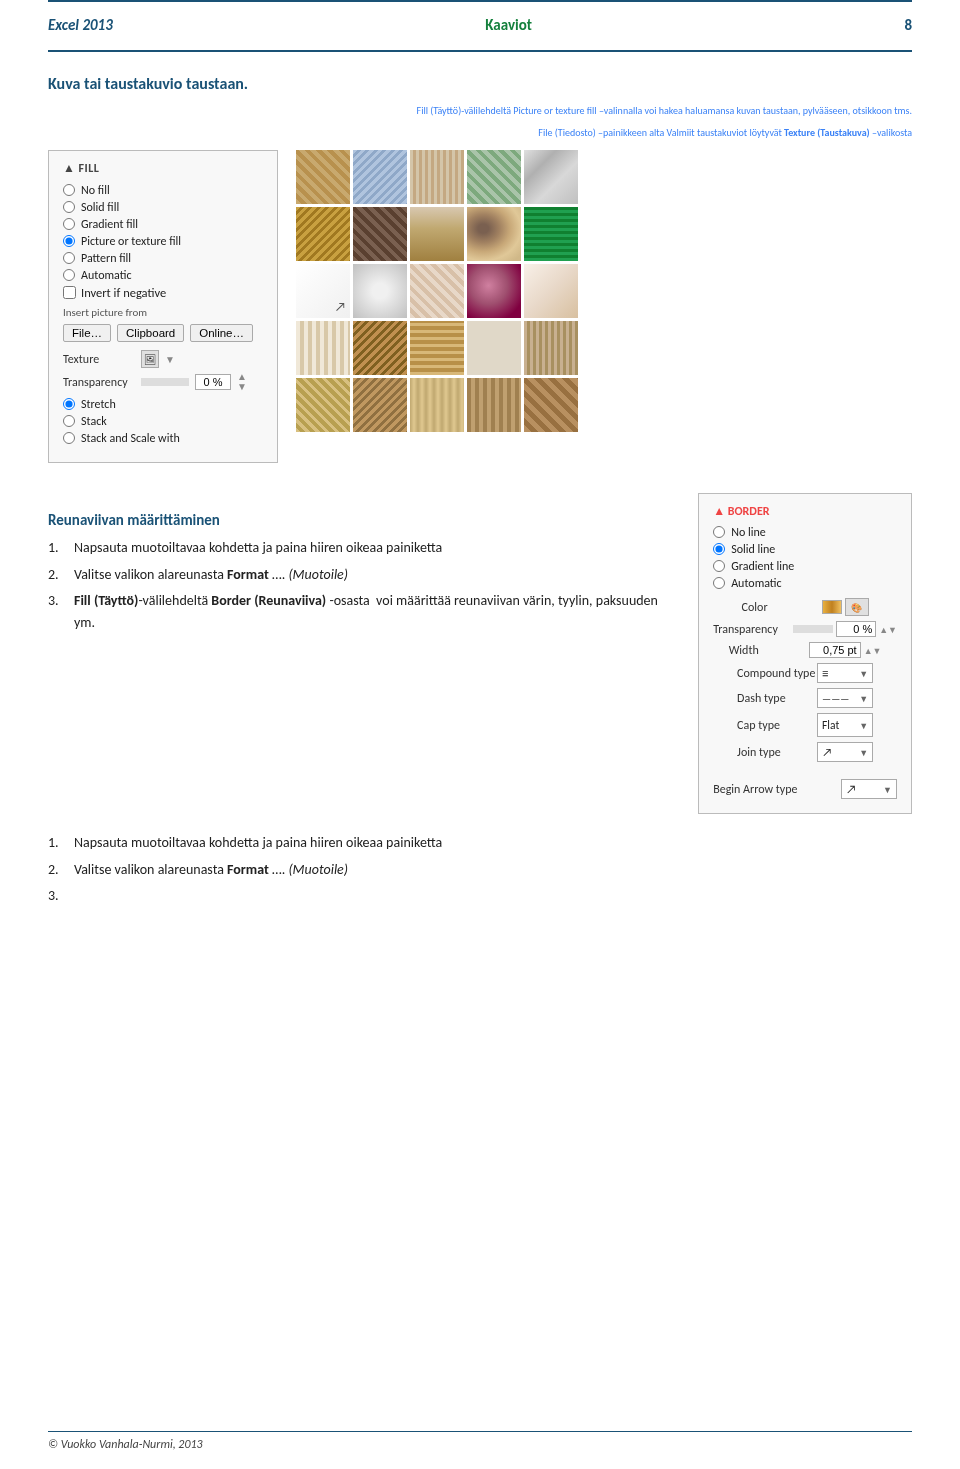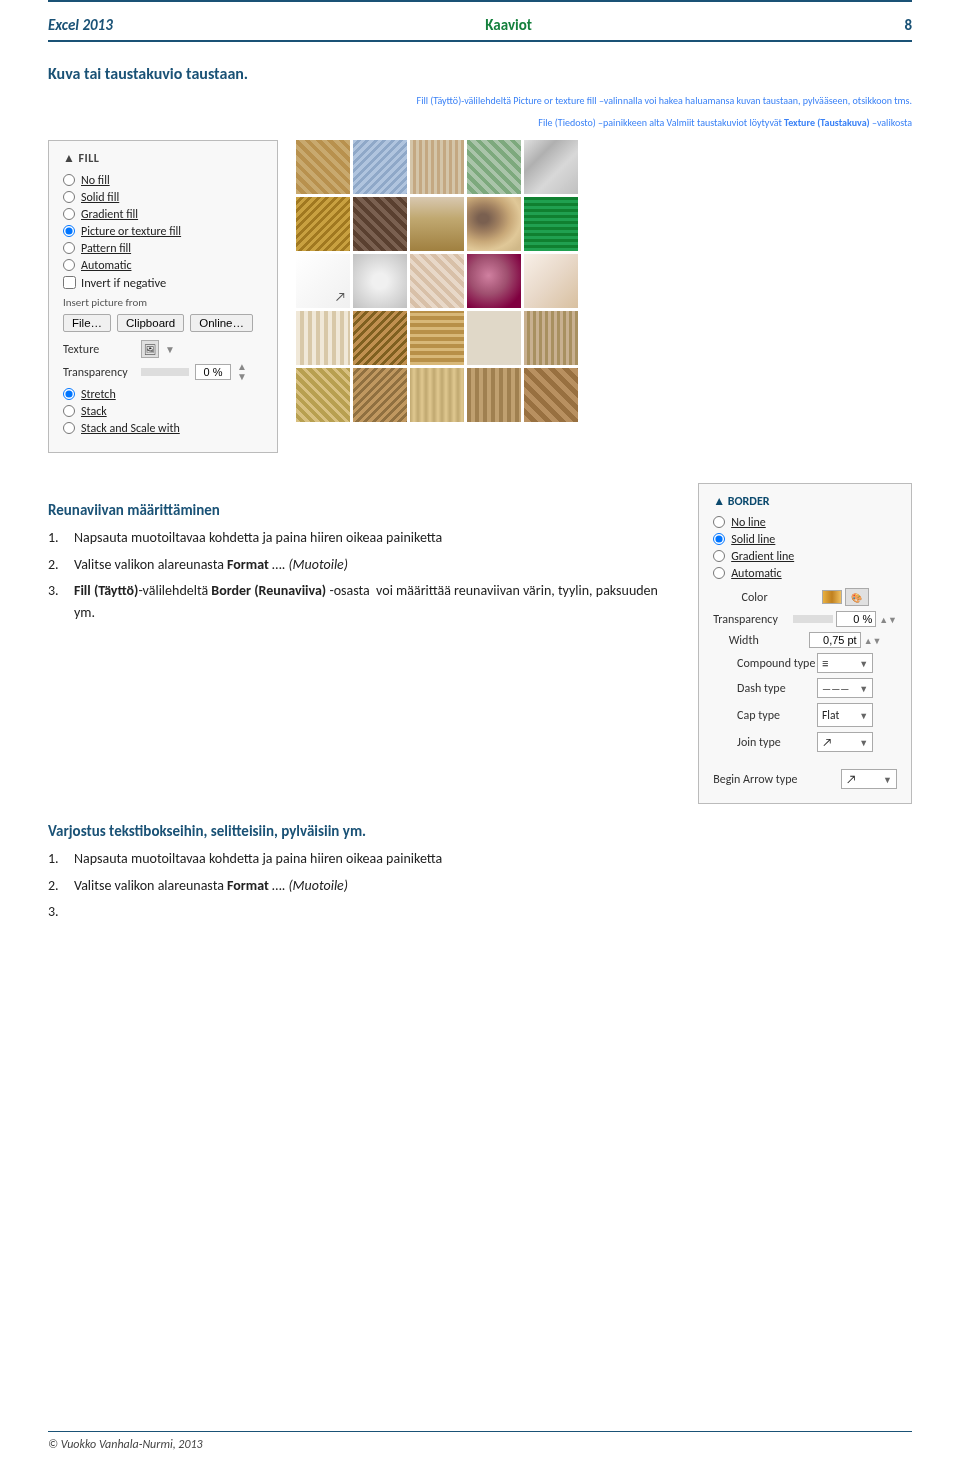--- a/index.html
+++ b/index.html
@@ -16,21 +16,21 @@
       width: 960px;
       min-height: 1469px;
       padding: 0 48px 40px 48px;
       position: relative;
     }
     
     .page-header {
       display: flex;
       justify-content: space-between;
       border-bottom: 2px solid #1a5276;
-      padding: 14px 0 6px 0;
+      padding: 14px 0 16px 0;
       margin-bottom: 22px;
     }
     .header-title {
       font-size: 15px;
       font-weight: bold;
       color: #1a5276;
       font-style: italic;
     }
     .header-chapter {
       font-size: 15px;
@@ -87,21 +87,20 @@
       margin-bottom: 8px;
       letter-spacing: 0.04em;
     }
     .fill-option {
       display: flex;
       align-items: center;
       gap: 6px;
       margin-bottom: 3px;
       font-size: 12px;
       color: #222;
-      text-decoration: underline;
     }
     .fill-option input[type=radio] {
       margin: 0;
       width: 12px;
       height: 12px;
     }
     .fill-divider {
       margin: 6px 0 5px 0;
       font-size: 11px;
       color: #555;
@@ -207,21 +206,21 @@
       background: #f8f8f8;
       padding: 10px 14px 14px 14px;
       min-width: 210px;
       max-width: 220px;
       font-size: 12px;
       float: right;
     }
     .border-panel-title {
       font-size: 12px;
       font-weight: bold;
-      color: #0c4a6e;
+      color: #ef4444;
       margin-bottom: 7px;
     }
     .border-row {
       display: flex;
       align-items: center;
       justify-content: center;
       margin-bottom: 5px;
       font-size: 12px;
     }
     .border-row-label {
@@ -562,21 +561,20 @@
           <div class="border-dropdown" style="width:36px;height:20px;">
             <span style="font-size:12px;">↗</span>
             <span class="border-dropdown-arrow">▼</span>
           </div>
         </div>
       </div>
     </div>
   </div>
 
   <div>
-    <div class="sub-heading">Varjostus tekstibokseihin, selitteisiin, pylväisiin ym.</div>
     <ol class="num-list">
       <li>
         <span class="num">1.</span>
         <span>Napsauta muotoiltavaa kohdetta ja paina hiiren oikeaa painiketta</span>
       </li>
       <li>
         <span class="num">2.</span>
         <span>Valitse valikon alareunasta <b>Format</b> …. <i>(Muotoile)</i></span>
       </li>
       <li>

